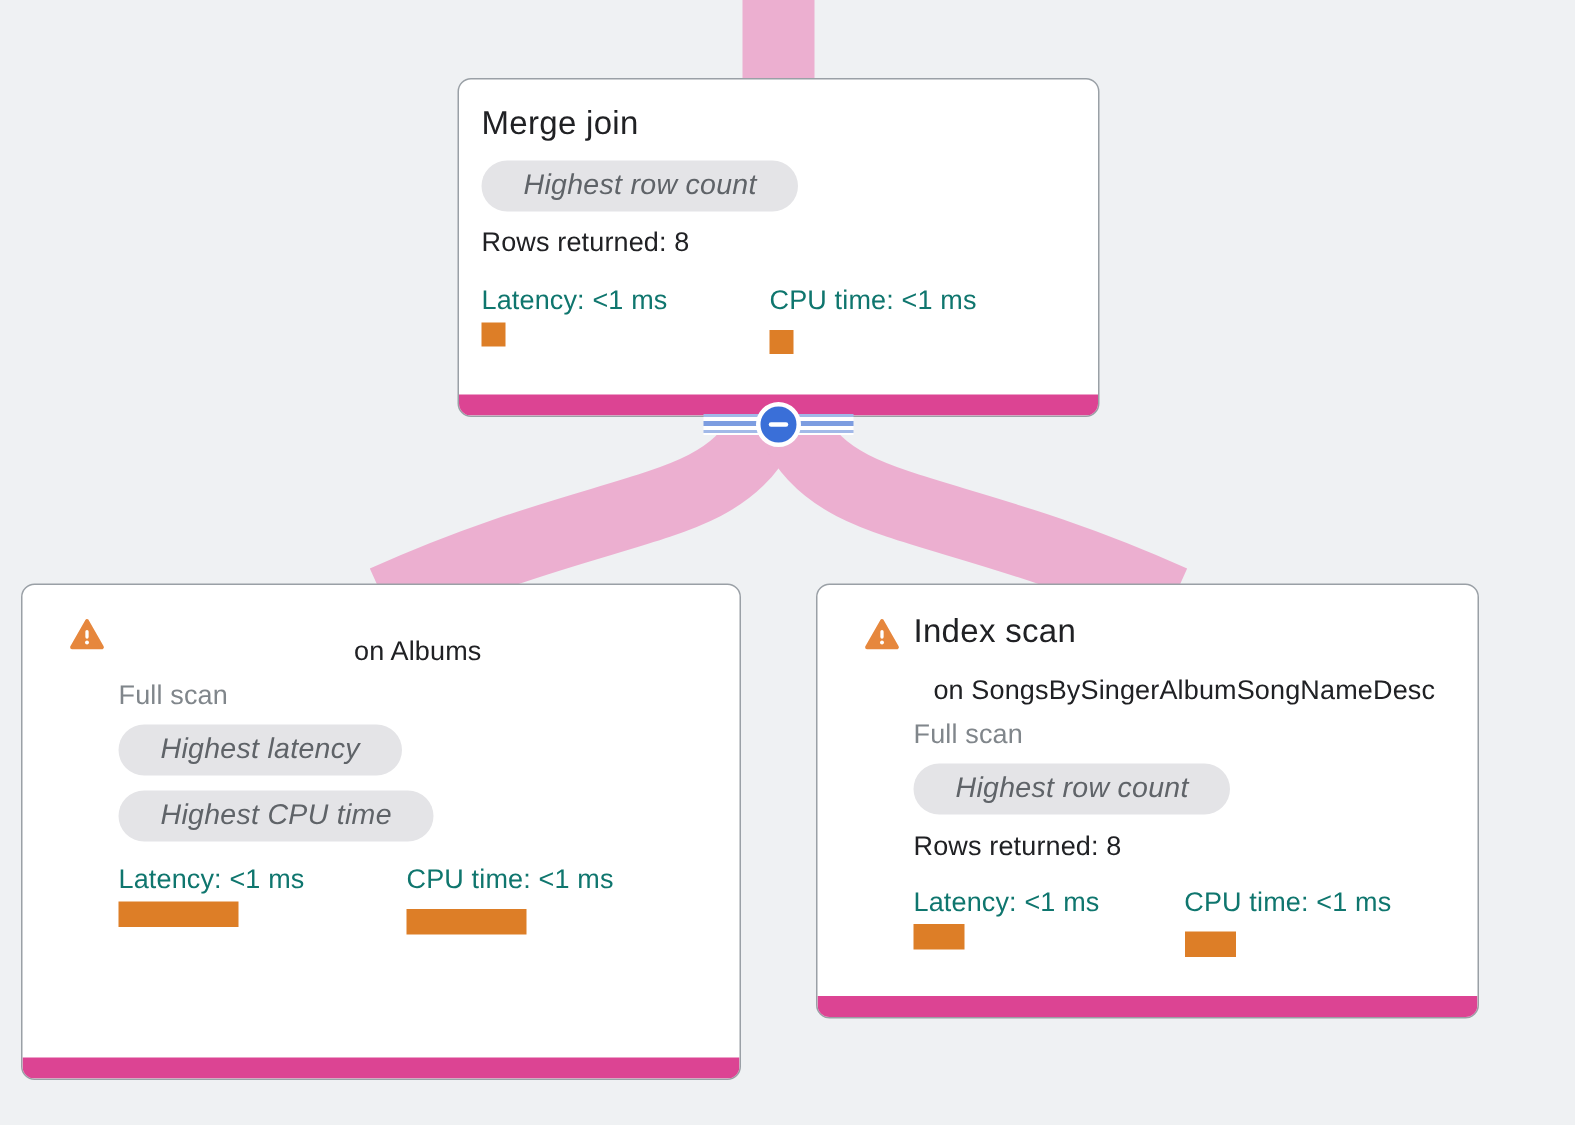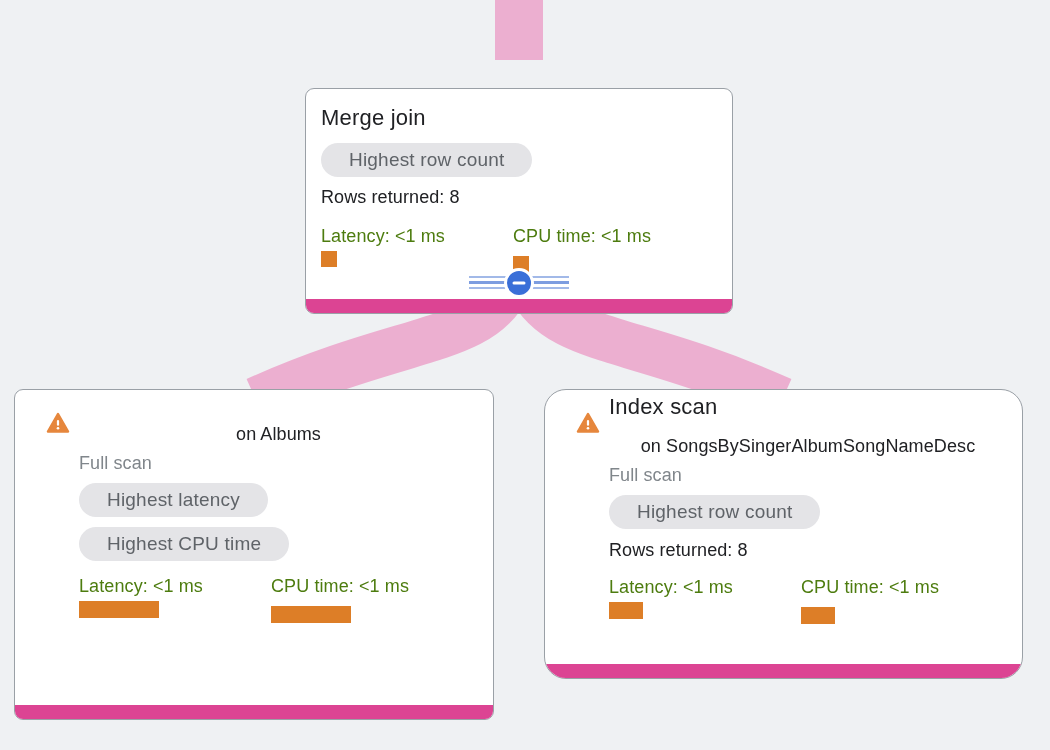--- a/index.html
+++ b/index.html
@@ -14,23 +14,23 @@
   #edges { position: absolute; left: 0; top: 0; width: 1050px; height: 750px; }
 
   .card {
     position: absolute;
     background: #ffffff;
     border: 1px solid #9aa0a6;
     border-radius: 9px;
     color: #202124;
     overflow: hidden;
   }
-  .card-merge   { left: 305px; top: 52px;  width: 428px; height: 226px; padding: 16px 15px 0 15px; margin-top: 36px; }
+  .card-merge   { left: 305px; top: 52px;  width: 428px; height: 226px; padding: 16px 15px 0 15px; }
   .card-table   { left: 14px;  top: 389px; width: 480px; height: 331px; padding: 18px 15px 0 64px; }
-  .card-index   { left: 544px; top: 389px; width: 479px; height: 290px; padding: 4px 15px 0 64px; border-radius: 22px; }
+  .card-index   { left: 544px; top: 389px; width: 442px; height: 290px; padding: 18px 15px 0 64px; }
 
   .accent-bar {
     position: absolute;
     left: 0; right: 0; bottom: 0;
     height: 14px;
     background: #dc4493;
   }
   .node-title {
     font-size: 22px;
     line-height: 26px;
@@ -46,21 +46,21 @@
     color: #202124;
     text-align: center;
   }
   .node-scan-type {
     margin-top: 6px;
     font-size: 18px;
     line-height: 23px;
     letter-spacing: 0.1px;
     color: #80868b;
   }
-  .badges { margin-top: 8px; }
+  .badges { margin-top: 8px; font-style: italic; }
   .card-merge .badges { margin-top: 12px; }
   .badge-pill {
     display: table;
     background: #e4e4e7;
     color: #5f6368;
     font-size: 19px;
     line-height: 22px;
     letter-spacing: 0.2px;
     padding: 6px 28px;
     border-radius: 17px;
@@ -78,21 +78,21 @@
   .card-index .rows-returned { margin-top: 10px; }
 
   .metrics { display: flex; }
   .card-merge .metrics { margin-top: 16px; }
   .card-table .metrics, .card-index .metrics { margin-top: 14px; }
   .metric-col { width: 192px; }
   .metric-label {
     font-size: 18px;
     line-height: 23px;
     letter-spacing: 0.1px;
-    color: #4d7c0f;
+    color: #0f766e;
     white-space: nowrap;
   }
   .metric-bar { background: #dd7e27; margin-top: 3px; }
   .metric-col.cpu .metric-bar { margin-top: 8px; }
 
   .warning-icon {
     position: absolute;
     left: 31px; top: 21px;
     width: 24px; height: 24px;
   }

